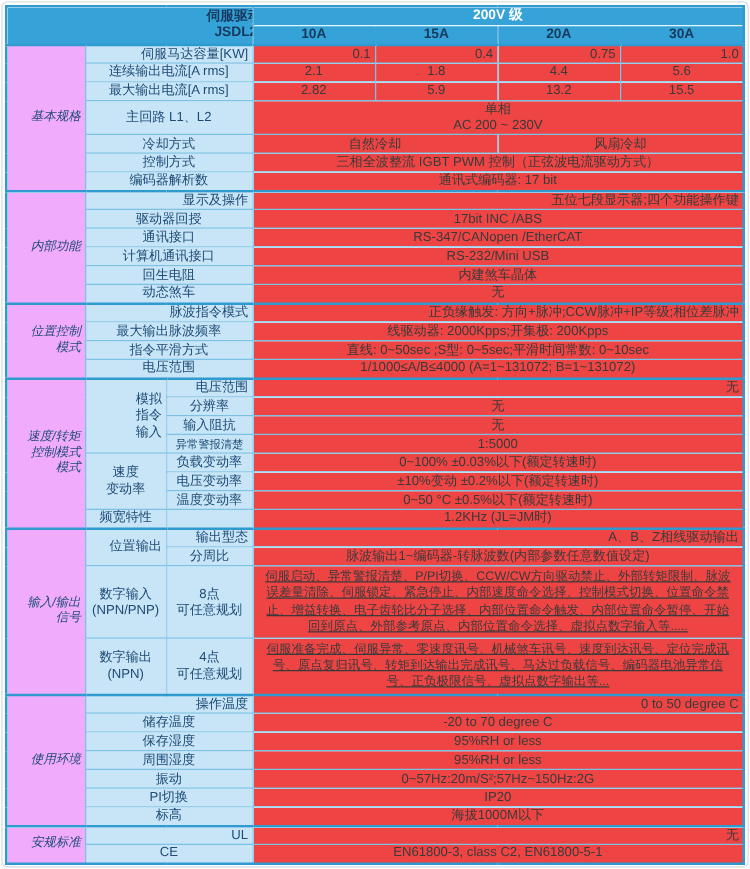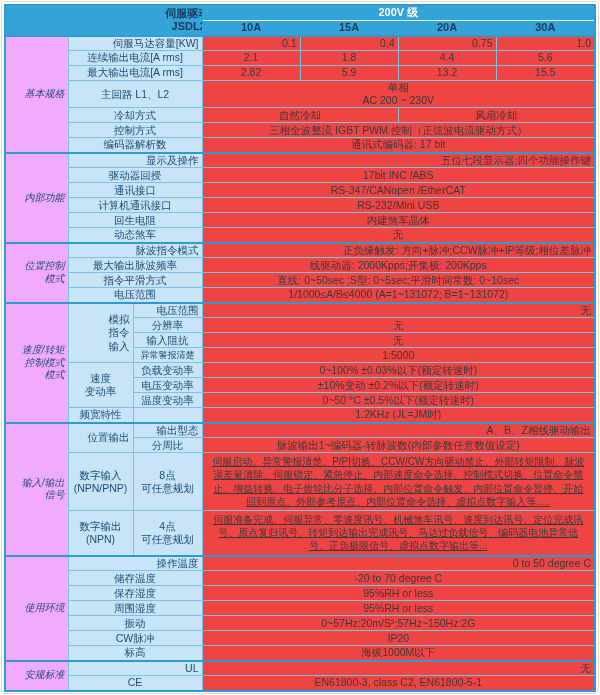--- a/index.html
+++ b/index.html
@@ -243,21 +243,21 @@
     </tr>
     <tr>
       <th class="lbl" colspan="2">周围湿度</th>
       <td class="val" colspan="4">95%RH or less</td>
     </tr>
     <tr>
       <th class="lbl" colspan="2">振动</th>
       <td class="val" colspan="4">0~57Hz:20m/S²;57Hz~150Hz:2G</td>
     </tr>
     <tr>
-      <th class="lbl" colspan="2">CW脉冲</th>
+      <th class="lbl" colspan="2">PI切换</th>
       <td class="val" colspan="4">IP20</td>
     </tr>
     <tr>
       <th class="lbl" colspan="2">标高</th>
       <td class="val" colspan="4">海拔1000M以下</td>
     </tr>
 
     <tr class="sec">
       <th class="cat pre" rowspan="2">安规标准</th>
       <th class="lbl" colspan="2">UL</th>

